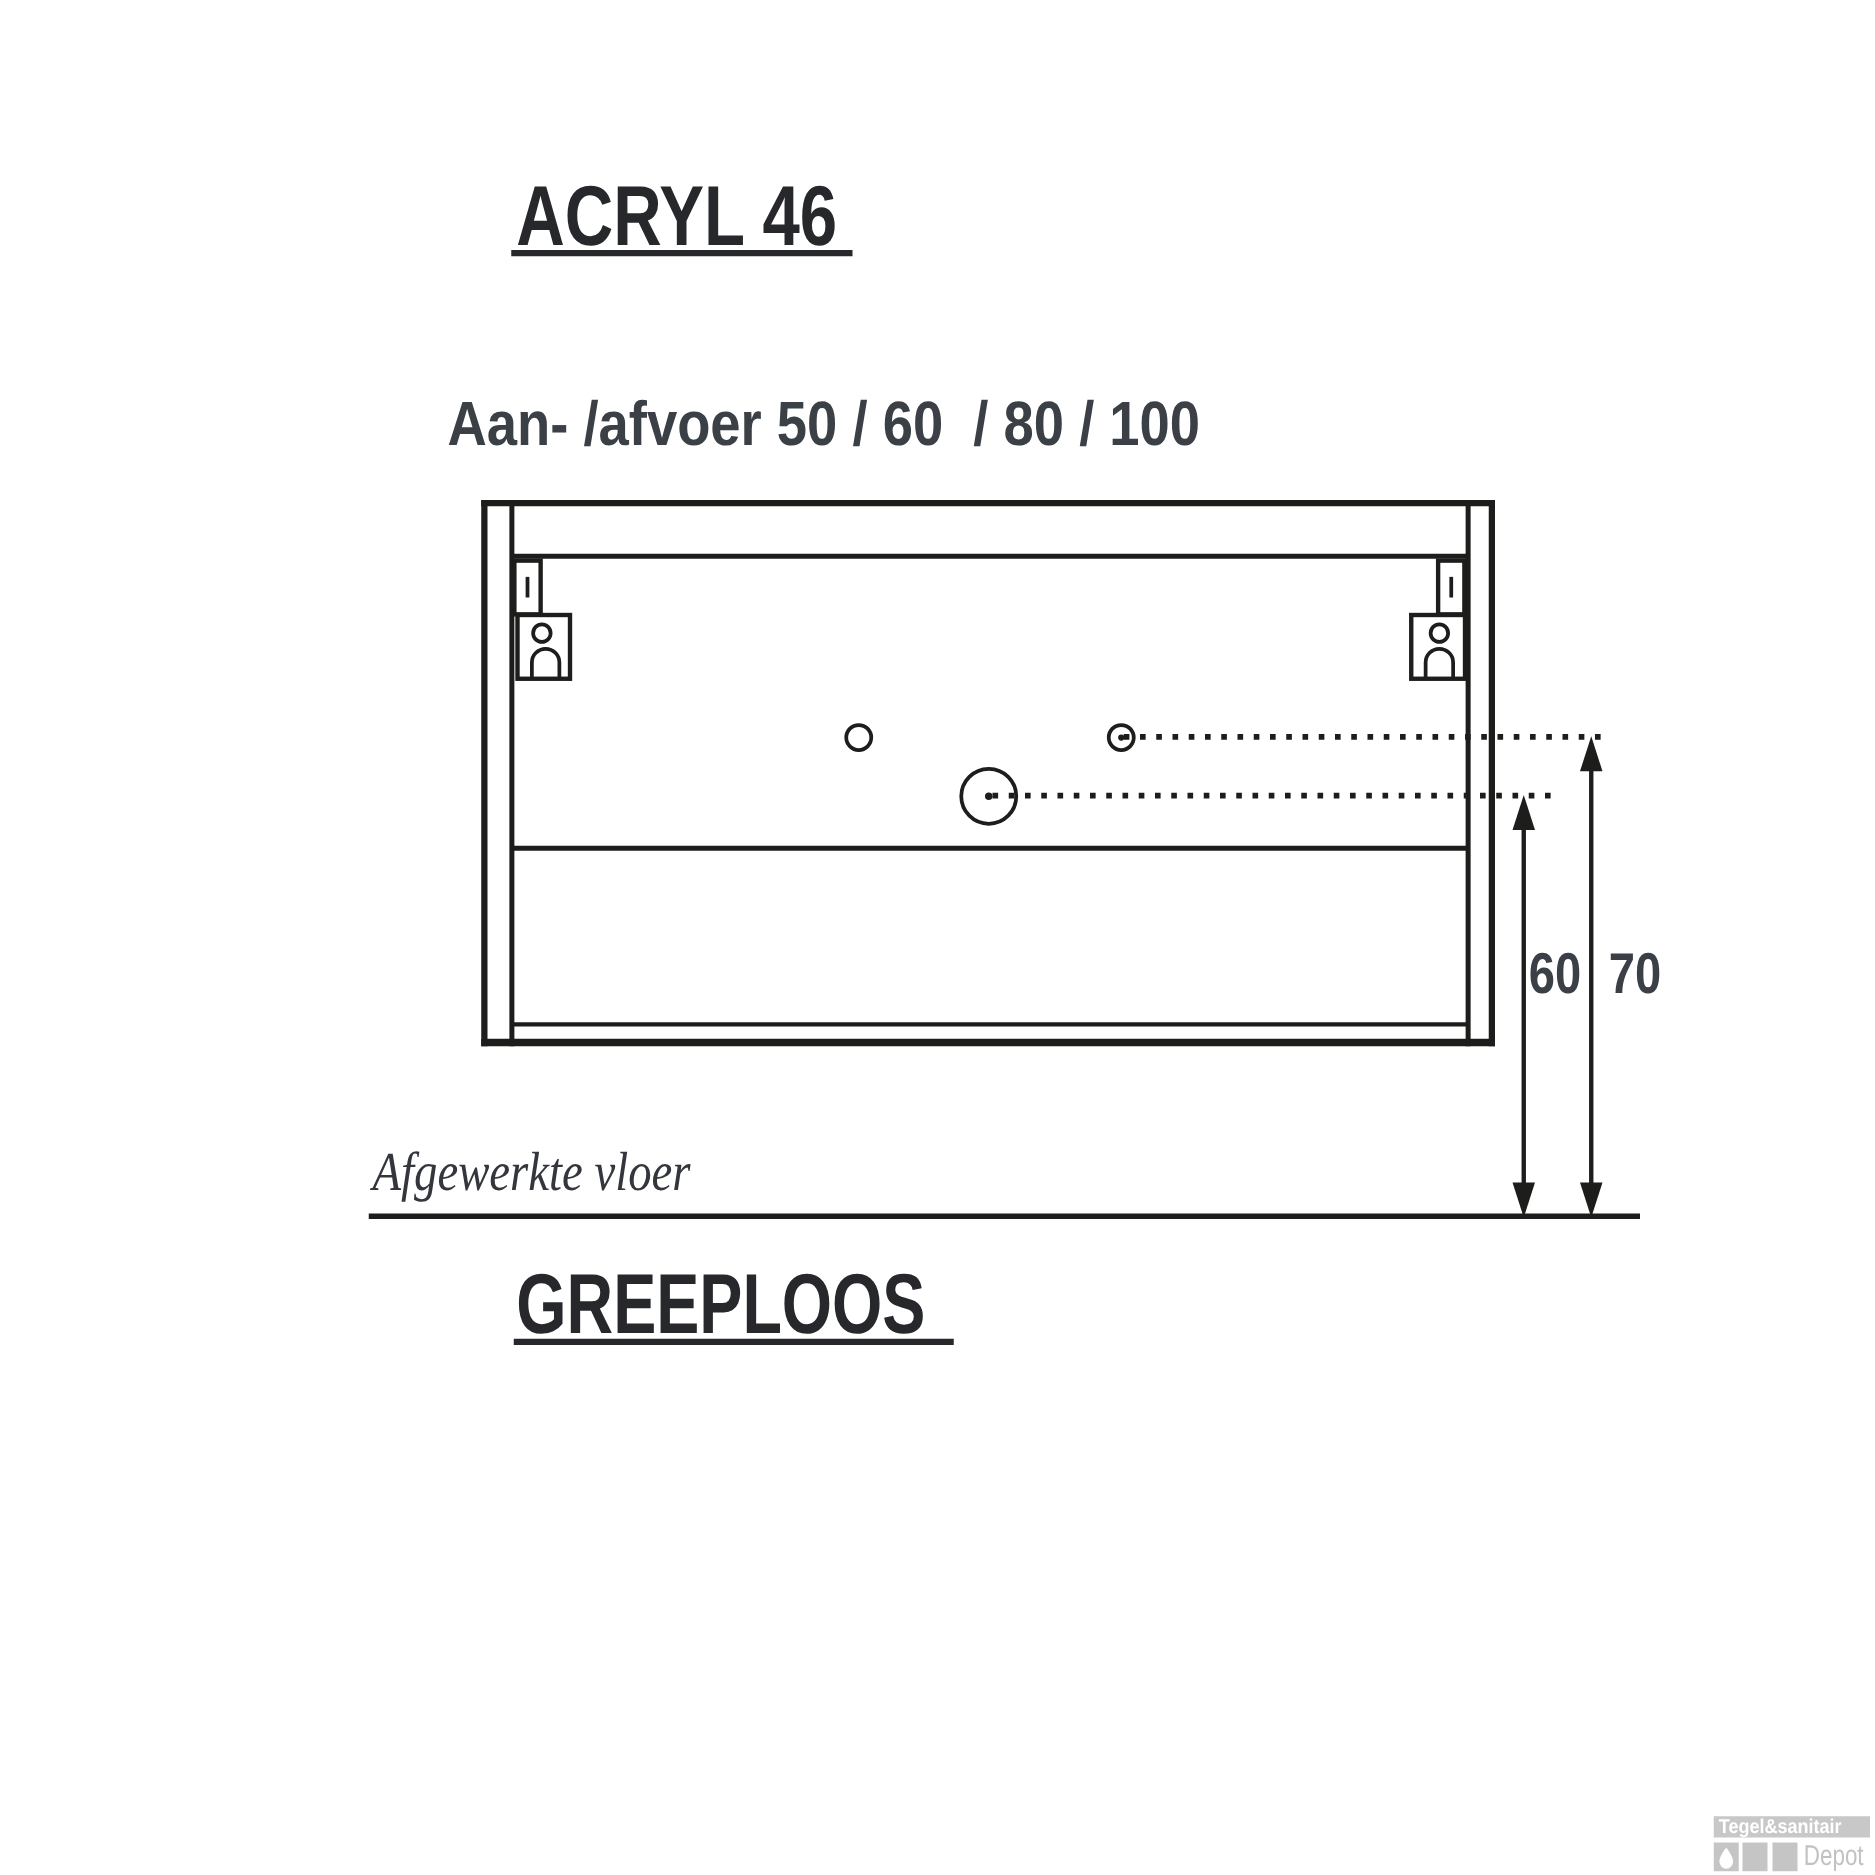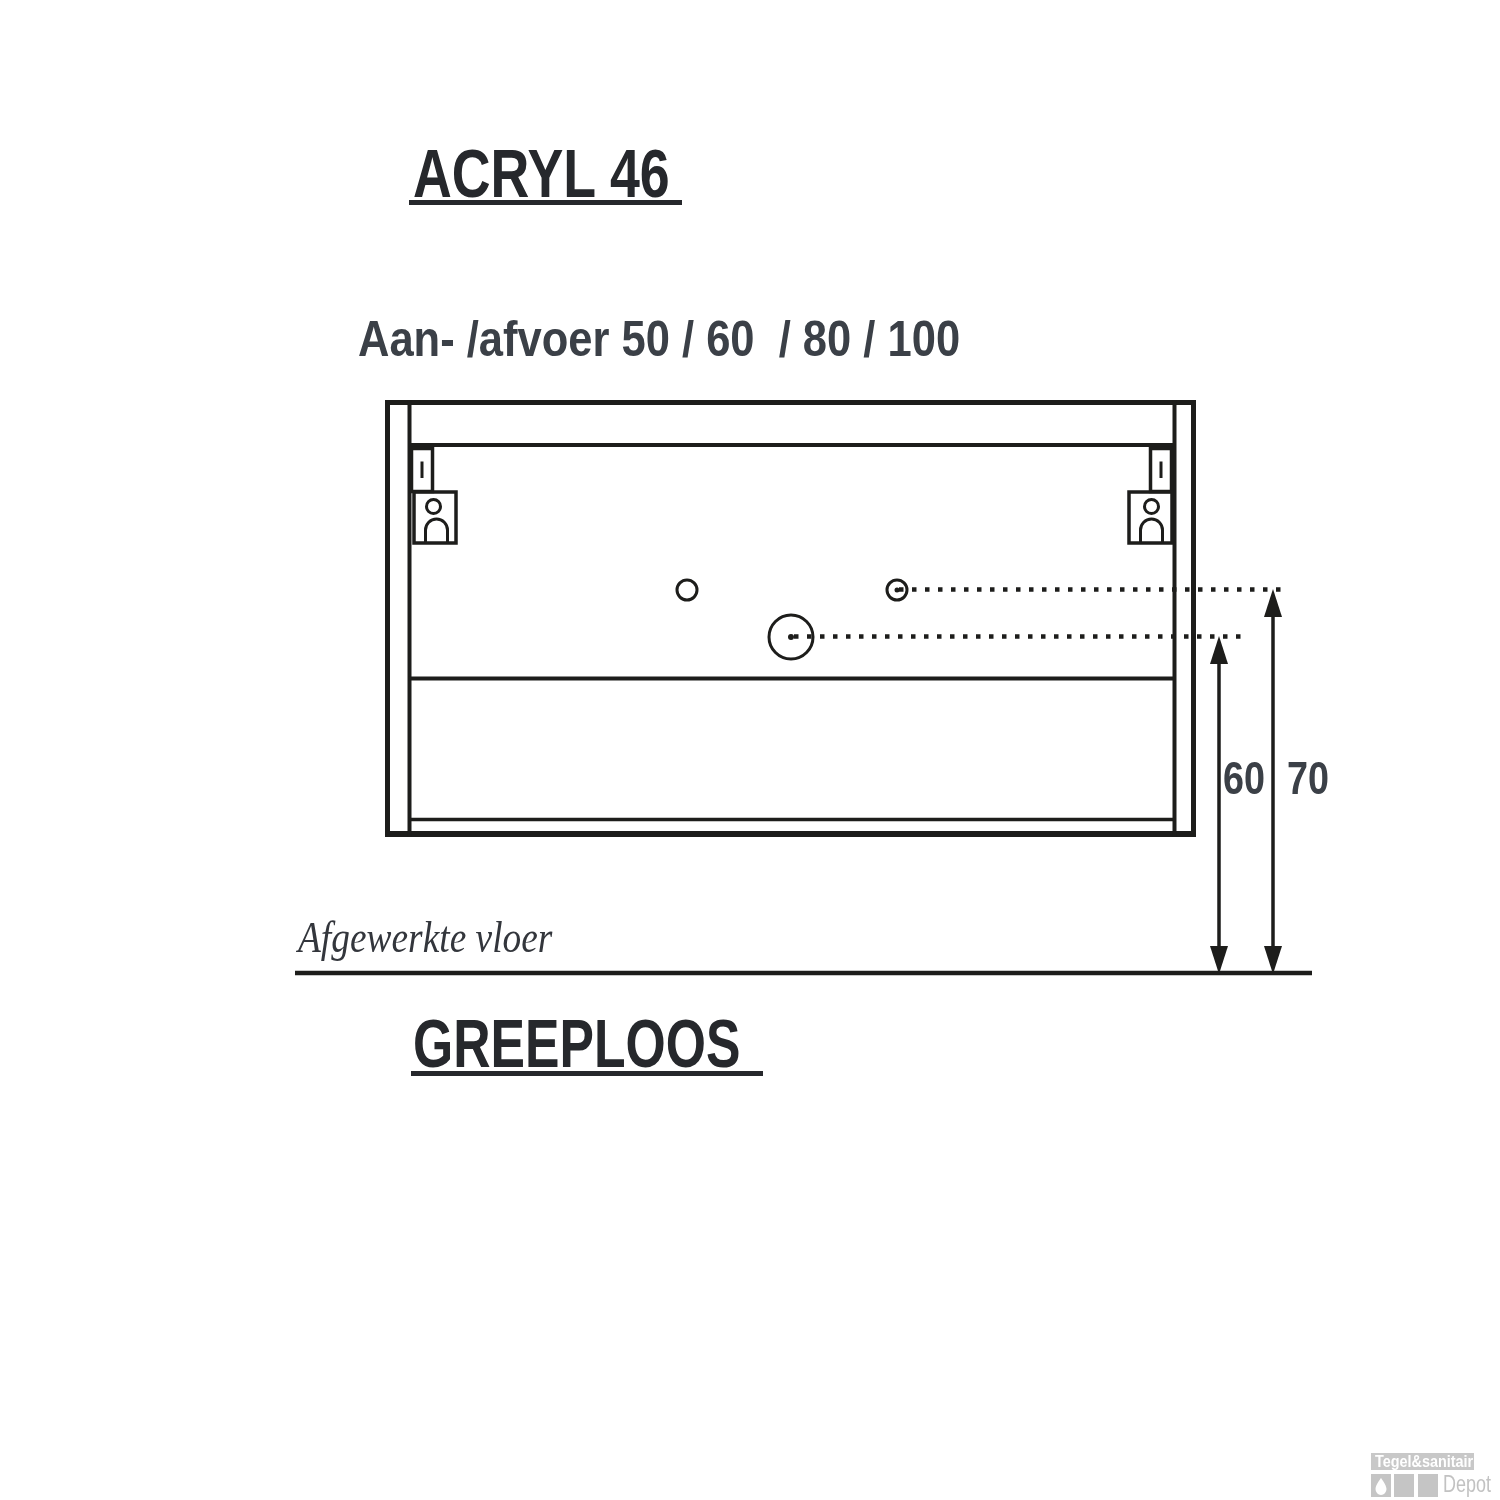--- a/index.html
+++ b/index.html
@@ -43,21 +43,21 @@
   .footer-title{
     left:413px;top:1009px;
     font-size:68px;font-weight:bold;color:#26282c;line-height:1;
     transform:scaleX(0.76);transform-origin:left top;white-space:pre;
   }
   .footer-underline{
     left:411px;top:1071px;width:352px;height:5px;background:#26282c;
   }
   .logo{left:1368px;top:1453px;width:132px;height:47px;}
   .logo-bar{
-    position:absolute;left:3px;top:0px;width:103px;height:17px;
+    position:absolute;left:3px;top:0px;width:125px;height:17px;
     background:#c8c8c8;overflow:hidden;
   }
   .logo-bar span{
     position:absolute;left:4px;top:1px;
     font-size:16px;font-weight:bold;color:#ffffff;line-height:1;
     transform:scaleX(0.90);transform-origin:left top;white-space:pre;
   }
   .logo-squares{position:absolute;left:3px;top:21px;width:152px;height:23px;}
   .sq{position:absolute;top:0;width:20px;height:23px;background:#c5c5c5;}
   .sq1{left:0px;} .sq2{left:23px;} .sq3{left:47px;}

